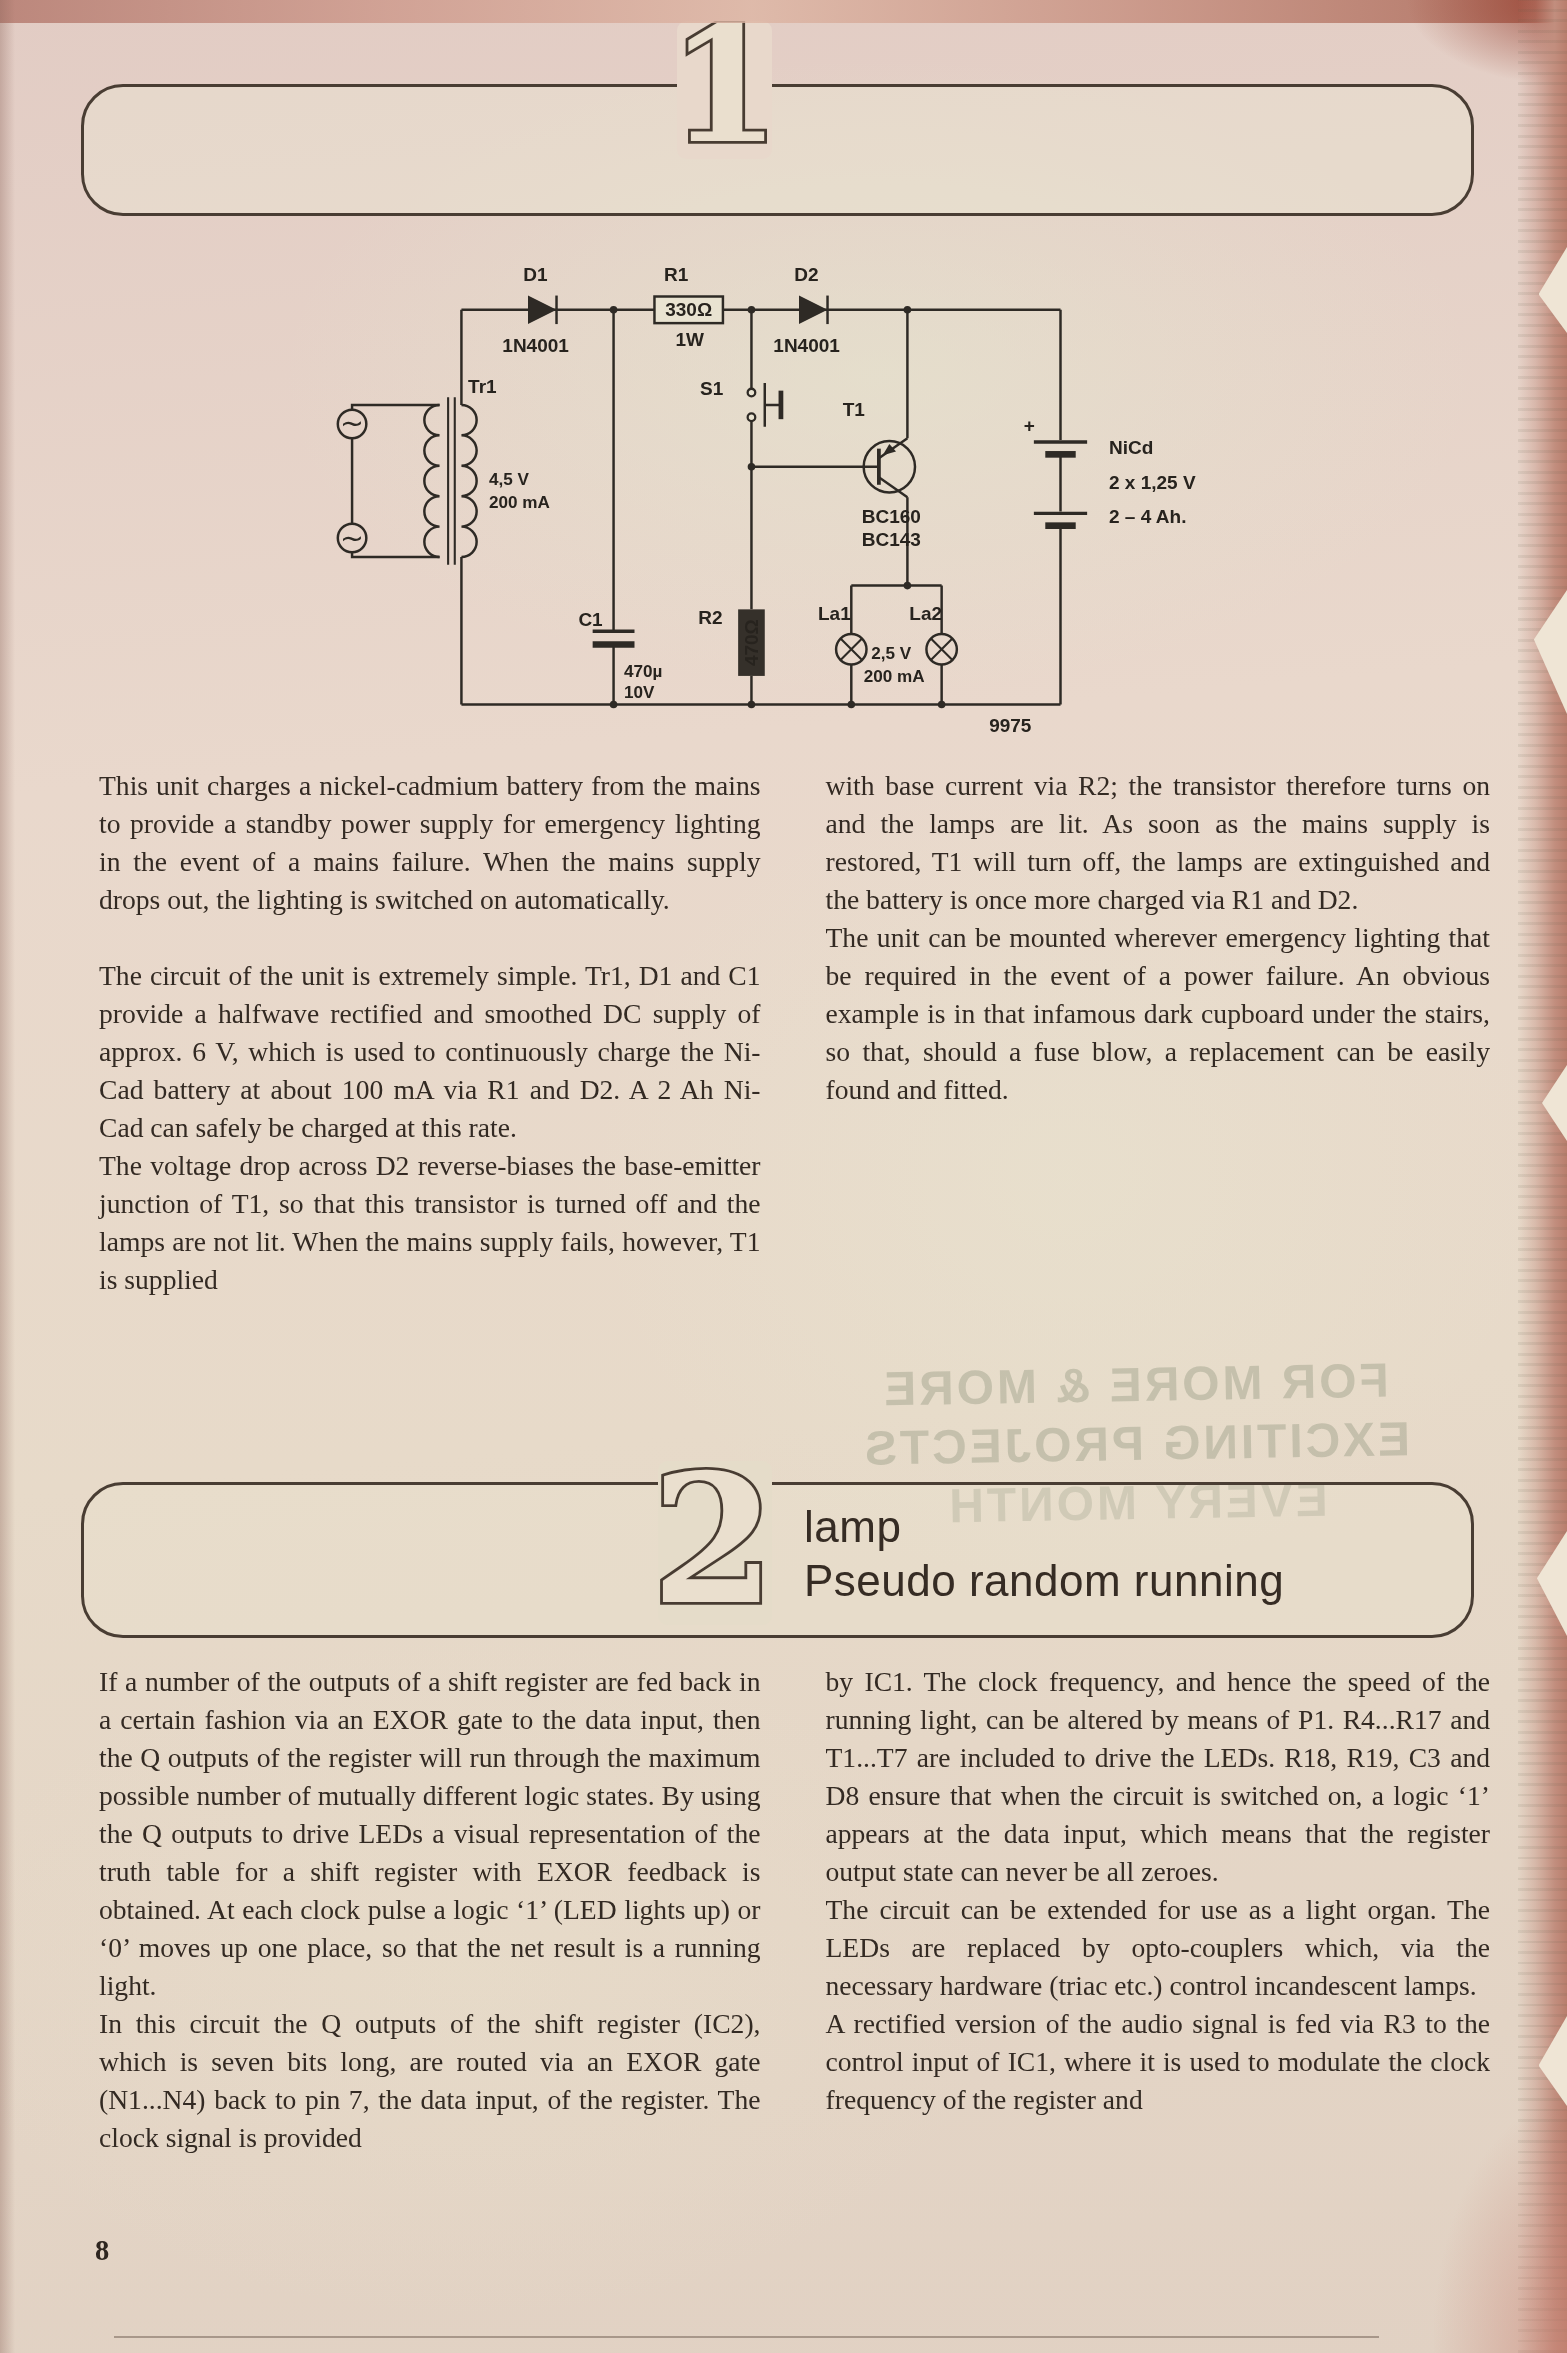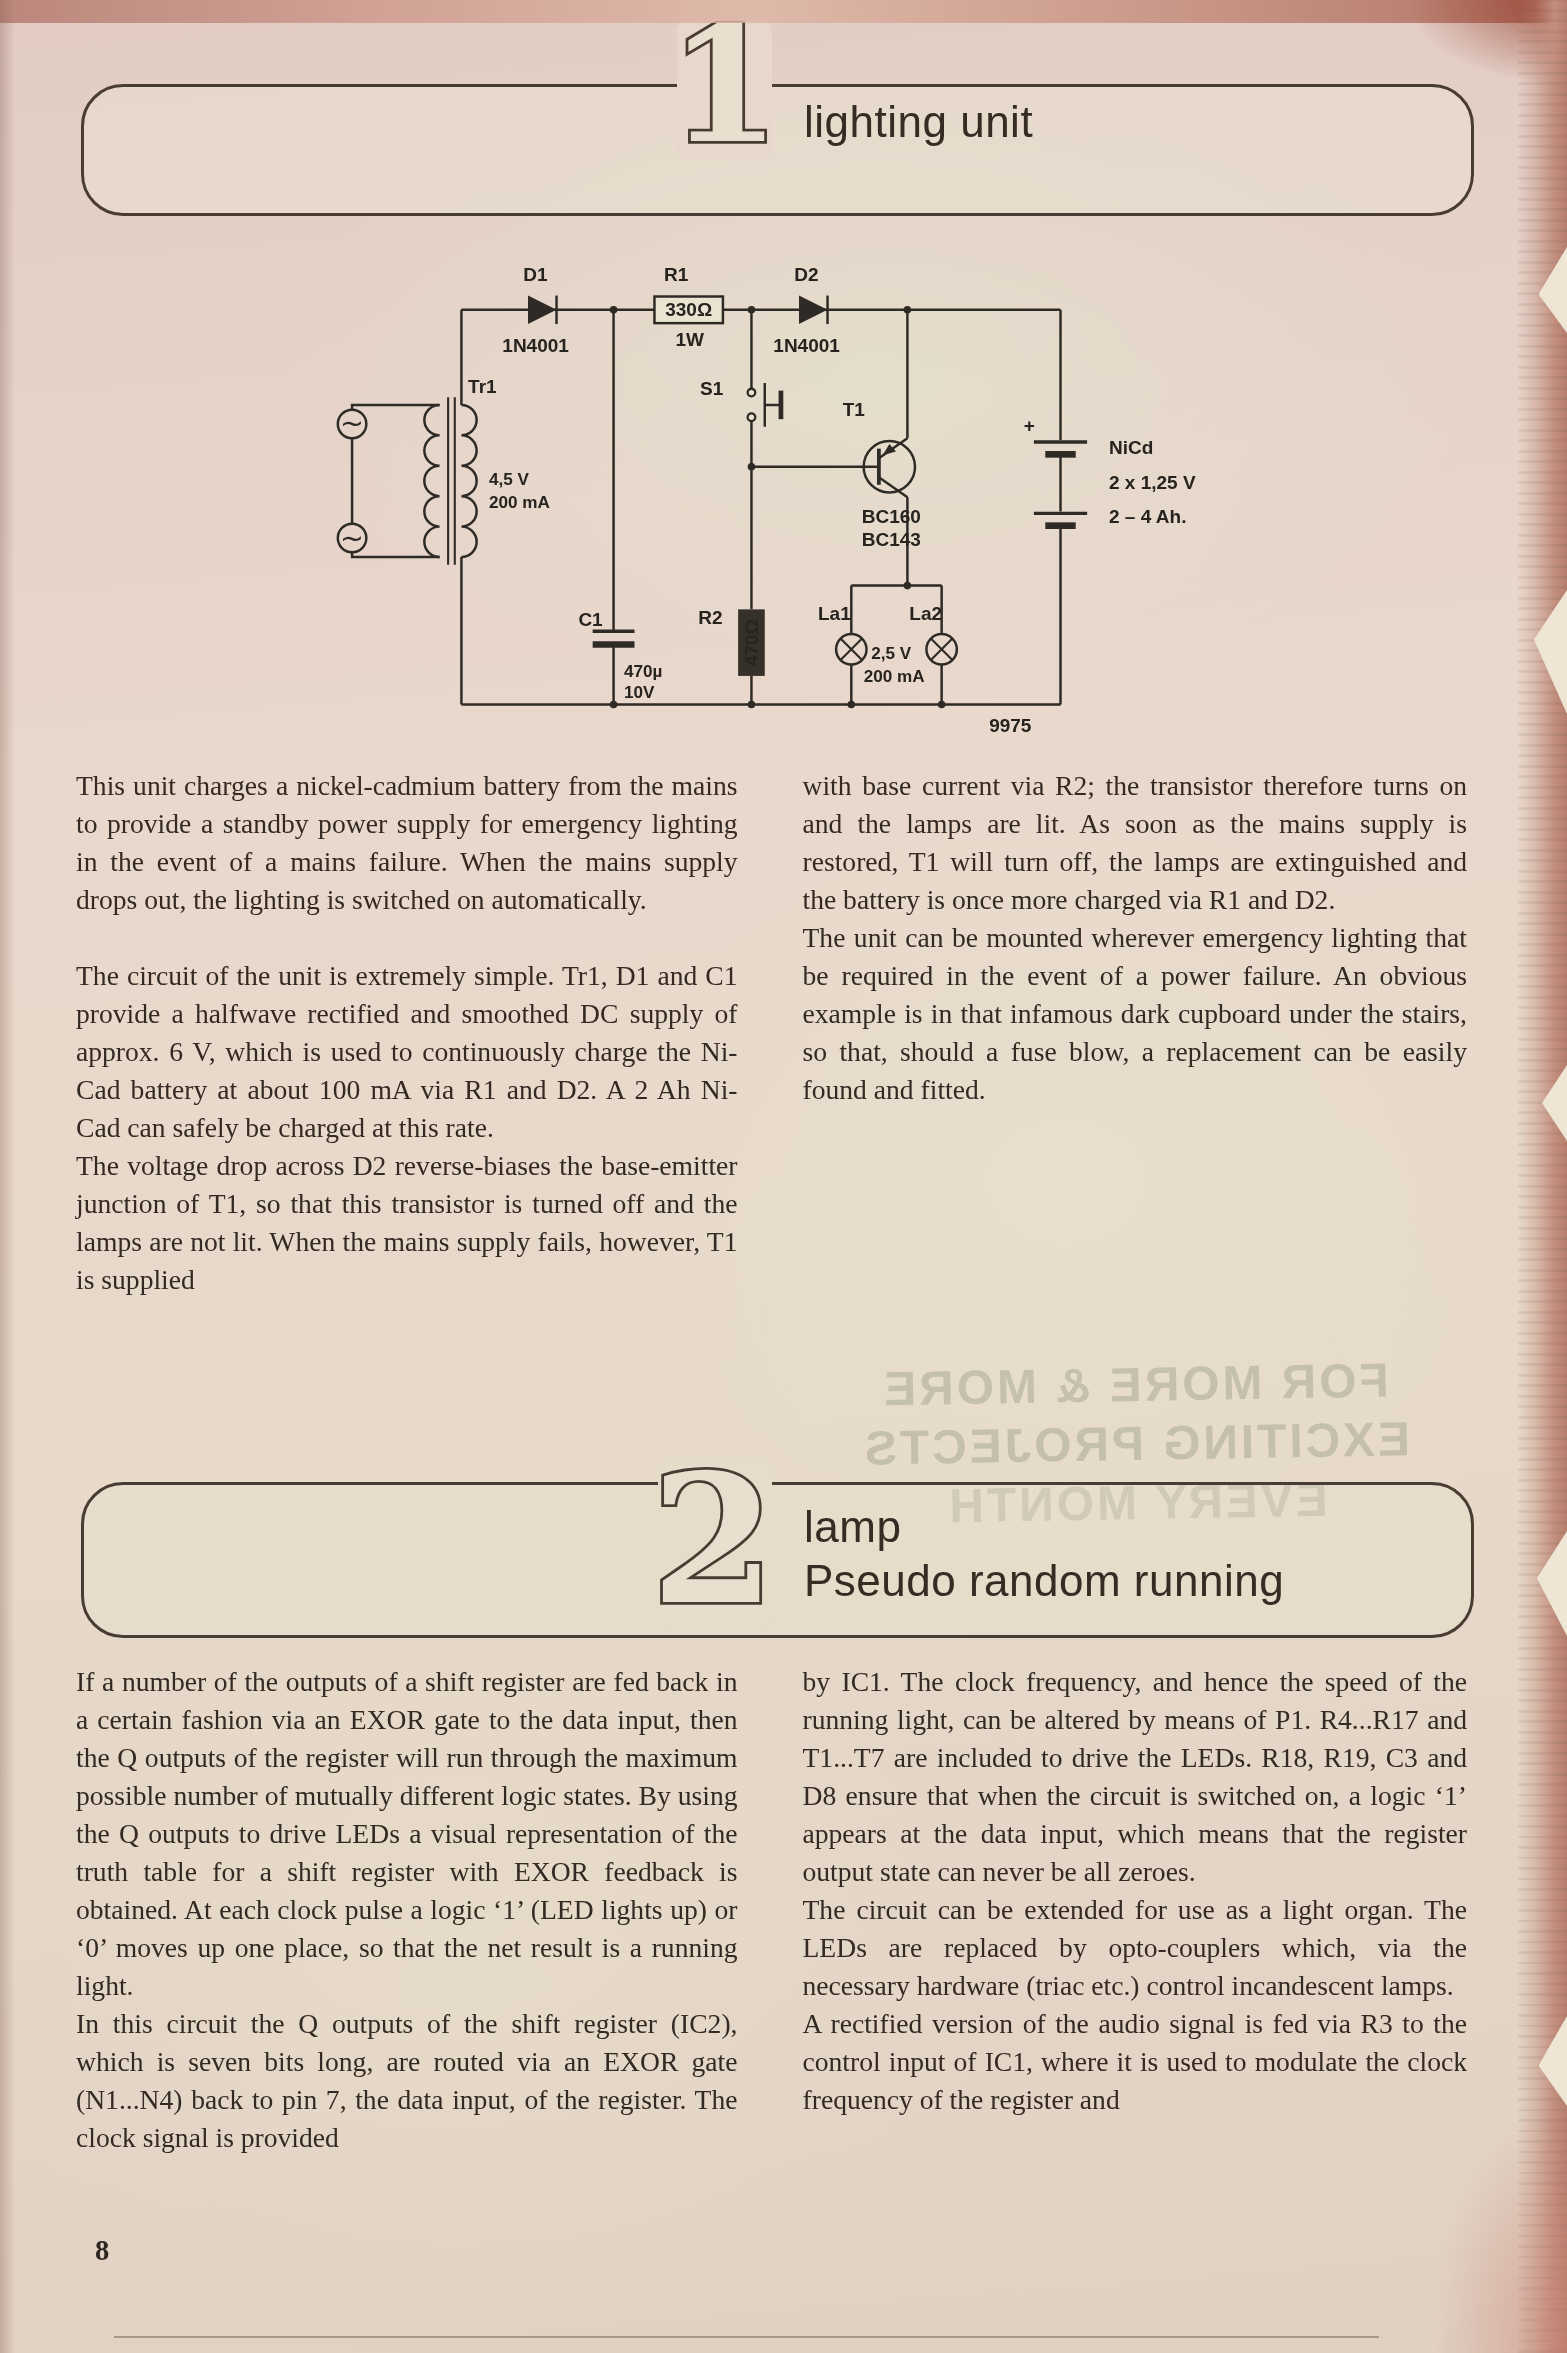--- a/index.html
+++ b/index.html
@@ -47,21 +47,21 @@
 
   
   .schematic{position:absolute;left:276px;top:243px;width:1046px;height:514px;z-index:2;}
   .schematic .wire{stroke:#2e2a25;stroke-width:2.6;fill:none;}
   .schematic .thin{stroke:#2e2a25;stroke-width:2.2;fill:none;}
   .schematic .lbl{font-family:"Liberation Sans","DejaVu Sans",sans-serif;font-weight:700;fill:#27231e;stroke:none;font-size:20px;}
   .schematic .val{font-size:18px;}
   .schematic .sym{font-family:"DejaVu Sans",sans-serif;font-weight:400;fill:#2e2a25;stroke:none;font-size:30px;}
 
   
-  .cols{position:absolute;left:76px;width:1391px;display:flex;gap:40px;z-index:3;}
+  .cols{position:absolute;left:99px;width:1391px;display:flex;gap:40px;z-index:3;}
   .cols.s1{top:767px;}
   .cols.s2{top:1663px;}
   .col{text-align:justify;font-size:27.6px;line-height:38px;color:#332a23;}
   .col.left{width:668px;}
   .col.right{width:671px;margin-left:25px;}
   .col p{margin:0;}
   .col p.gap{margin-bottom:38px;}
 
   .page-number{position:absolute;left:95px;top:2235px;font-size:28.5px;font-weight:700;color:#2e2620;z-index:3;}
 
@@ -94,21 +94,20 @@
     <div>EVERY MONTH</div>
   </div>
 
   <div class="title-box one"></div>
   <div class="numeral-wrap one">
     <svg width="95" height="138" viewBox="0 0 100 145">
       <text x="50" y="126" text-anchor="middle" font-family="DejaVu Serif, serif" font-weight="700" font-size="168" paint-order="stroke" stroke="#483c32" stroke-width="6" fill="#eadfce">1</text>
     </svg>
   </div>
   <div class="title-text one">
-    <div>lighting unit</div>
   </div>
 
   <svg class="schematic" viewBox="0 0 1100 540">
 
     <path class="wire" d="
       M195,70 H825 M195,485 H825
       M195,170 V70 M195,330 V485
       M172,170 H80 V175 M80,205 V295 M80,325 V330 H172
       M355,70 V408 M355,422 V485
       M500,70 V153 M500,187 V385 M500,455 V485

